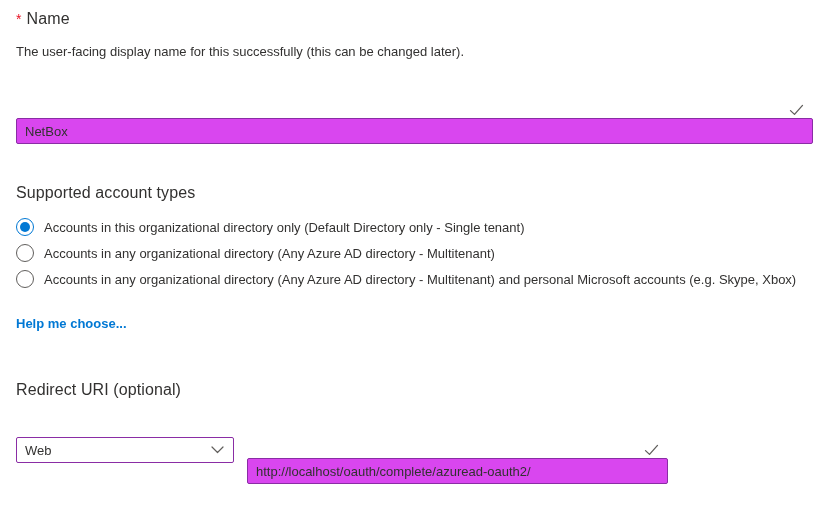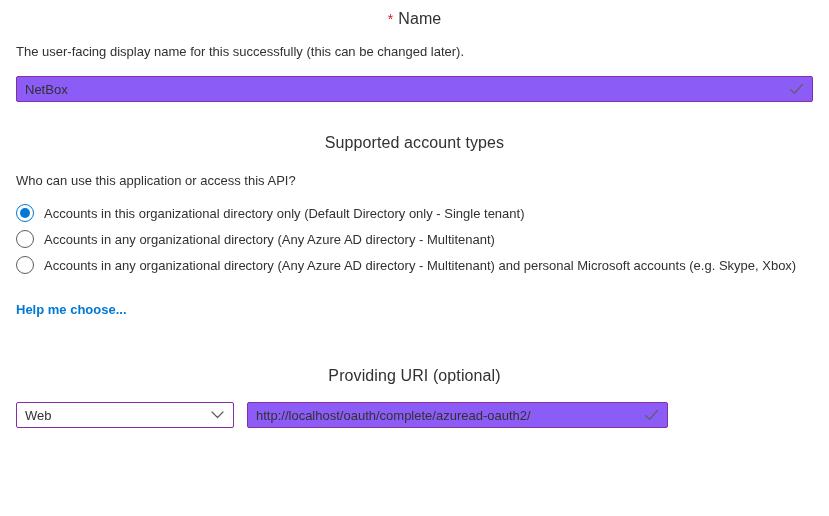--- a/index.html
+++ b/index.html
@@ -17,21 +17,20 @@
   .container {
     padding: 10px 16px 0 16px;
     box-sizing: border-box;
   }
   .section-title {
     font-size: 16px;
     font-weight: 400;
     color: #323130;
     margin: 0;
     letter-spacing: 0.1px;
-    text-align: center;
   }
   .required-marker {
     color: #e81123;
     font-size: 14px;
     margin-right: 5px;
   }
   .desc-text {
     font-size: 13px;
     color: #323130;
     margin-top: 14px;
@@ -46,31 +45,32 @@
     width: 100%;
     height: 26px;
     box-sizing: border-box;
     border: 1px solid #8a2da5;
     border-radius: 2px;
     padding: 0 30px 0 8px;
     font-size: 13px;
     color: #323130;
     font-family: "Liberation Sans", sans-serif;
     outline: none;
-    background: #8b5cf6;
+    background: #d946ef;
+    margin-top: 42px;
   }
   .check-icon {
     position: absolute;
     right: 9px;
     top: 50%;
     transform: translateY(-50%);
     line-height: 0;
     pointer-events: none;
   }
-  .section-gap-2 { margin-top: 32px; }
+  .section-gap-2 { margin-top: 40px; }
   .question-text {
     font-size: 13px;
     margin-top: 21px;
   }
   .radio-list { margin-top: 12px; }
   .radio-row {
     display: flex;
     align-items: center;
     height: 26px;
     cursor: default;
@@ -160,21 +160,20 @@
     <span class="check-icon">
       <svg width="15" height="12" viewBox="0 0 15 12">
         <path d="M1.5 6.6 L5.5 10.4 L13.5 1.4" stroke="#605e5c" stroke-width="1.3" fill="none" stroke-linecap="round" stroke-linejoin="round"></path>
       </svg>
     </span>
   </div>
 
   
   <h2 class="section-title section-gap-2">Supported account types</h2>
 
-  <div class="question-text">Who can use this application or access this API?</div>
 
   <div class="radio-list">
 
     <div class="radio-row selected">
       <span class="radio-outer"></span>
       <span class="radio-label">Accounts in this organizational directory only (Default Directory only - Single tenant)</span>
     </div>
 
     <div class="radio-row">
       <span class="radio-outer"></span>
@@ -185,21 +184,21 @@
       <span class="radio-outer"></span>
       <span class="radio-label">Accounts in any organizational directory (Any Azure AD directory - Multitenant) and personal Microsoft accounts (e.g. Skype, Xbox)</span>
     </div>
 
 
   </div>
 
   <a class="help-link">Help me choose...</a>
 
   
-  <h2 class="section-title section-gap-3">Providing URI (optional)</h2>
+  <h2 class="section-title section-gap-3">Redirect URI (optional)</h2>
 
 
   <div class="uri-row">
 
     <div class="select-box">
       <span>Web</span>
       <span class="chevron" style="line-height:0;">
         <svg width="13" height="8" viewBox="0 0 13 8">
           <path d="M1 1 L6.5 6.5 L12 1" stroke="#605e5c" stroke-width="1.2" fill="none" stroke-linecap="round" stroke-linejoin="round"></path>
         </svg>

